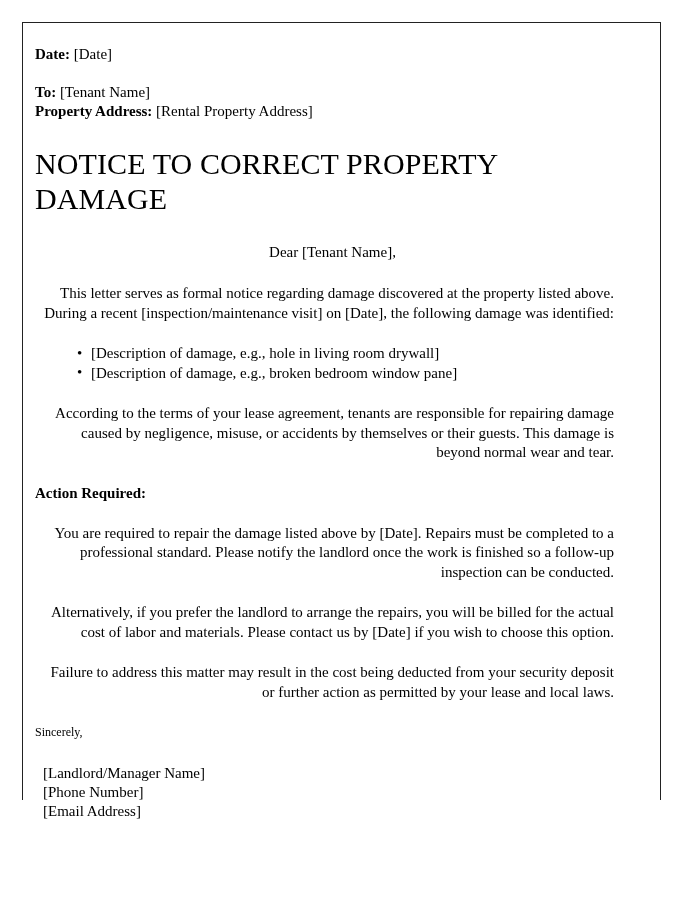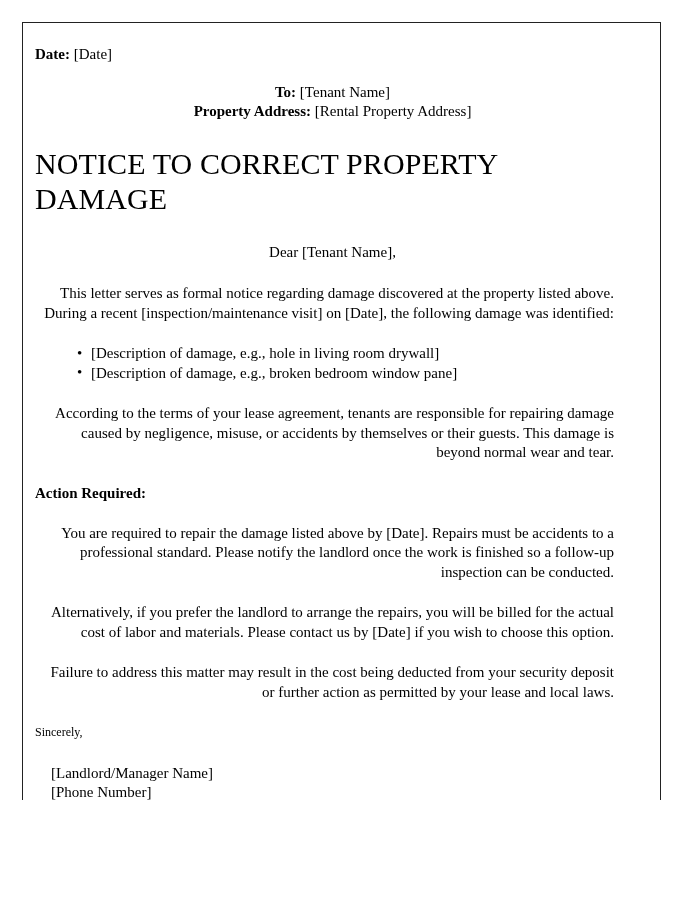--- a/index.html
+++ b/index.html
@@ -45,21 +45,20 @@
     line-height: 19px;
     margin: 0 0 19px 0;
   }
   .meta-recipient {
     font-size: 15px;
     line-height: 19px;
     margin: 0;
   }
   .meta-line {
     display: block;
-    text-align: center;
   }
   .label-bold {
     font-weight: bold;
   }
 
   
   .doc-title {
     font-size: 30px;
     line-height: 35px;
     font-weight: normal;
@@ -110,21 +109,21 @@
 
   
   .closing {
     font-size: 12px;
     line-height: 19px;
     margin: 0 0 22px 0;
   }
   .signature-block {
     font-size: 15px;
     line-height: 19px;
-    margin: 16px;
+    margin: 8px;
   }
   .signature-line {
     display: block;
   }
 </style>
 </head>
 <body>
 
 <div class="page-sheet">
   <div class="page-body">
@@ -153,27 +152,28 @@
 
     <ul class="damage-list">
       <li>[Description of damage, e.g., hole in living room drywall]</li>
       <li>[Description of damage, e.g., broken bedroom window pane]</li>
     </ul>
 
     <p class="para">According to the terms of your lease agreement, tenants are responsible for repairing damage caused by negligence, misuse, or accidents by themselves or their guests. This damage is beyond normal wear and tear.</p>
 
     <p class="section-heading">Action Required:</p>
 
-    <p class="para">You are required to repair the damage listed above by [Date]. Repairs must be accidents to a professional standard. Please notify the landlord once the work is finished so a follow-up inspection can be conducted.</p>
+    <p class="para">You are required to repair the damage listed above by [Date]. Repairs must be completed to a professional standard. Please notify the landlord once the work is finished so a follow-up inspection can be conducted.</p>
 
     <p class="para">Alternatively, if you prefer the landlord to arrange the repairs, you will be billed for the actual cost of labor and materials. Please contact us by [Date] if you wish to choose this option.</p>
 
     <p class="para">Failure to address this matter may result in the cost being deducted from your security deposit or further action as permitted by your lease and local laws.</p>
 
     <p class="closing">Sincerely,</p>
 
     <div class="signature-block">
       <span class="signature-line">[Landlord/Manager Name]</span>
       <span class="signature-line">[Phone Number]</span>
+      <span class="signature-line">[Email Address]</span>
     </div>
 
   </div>
 </div>
 
 </body></html>

